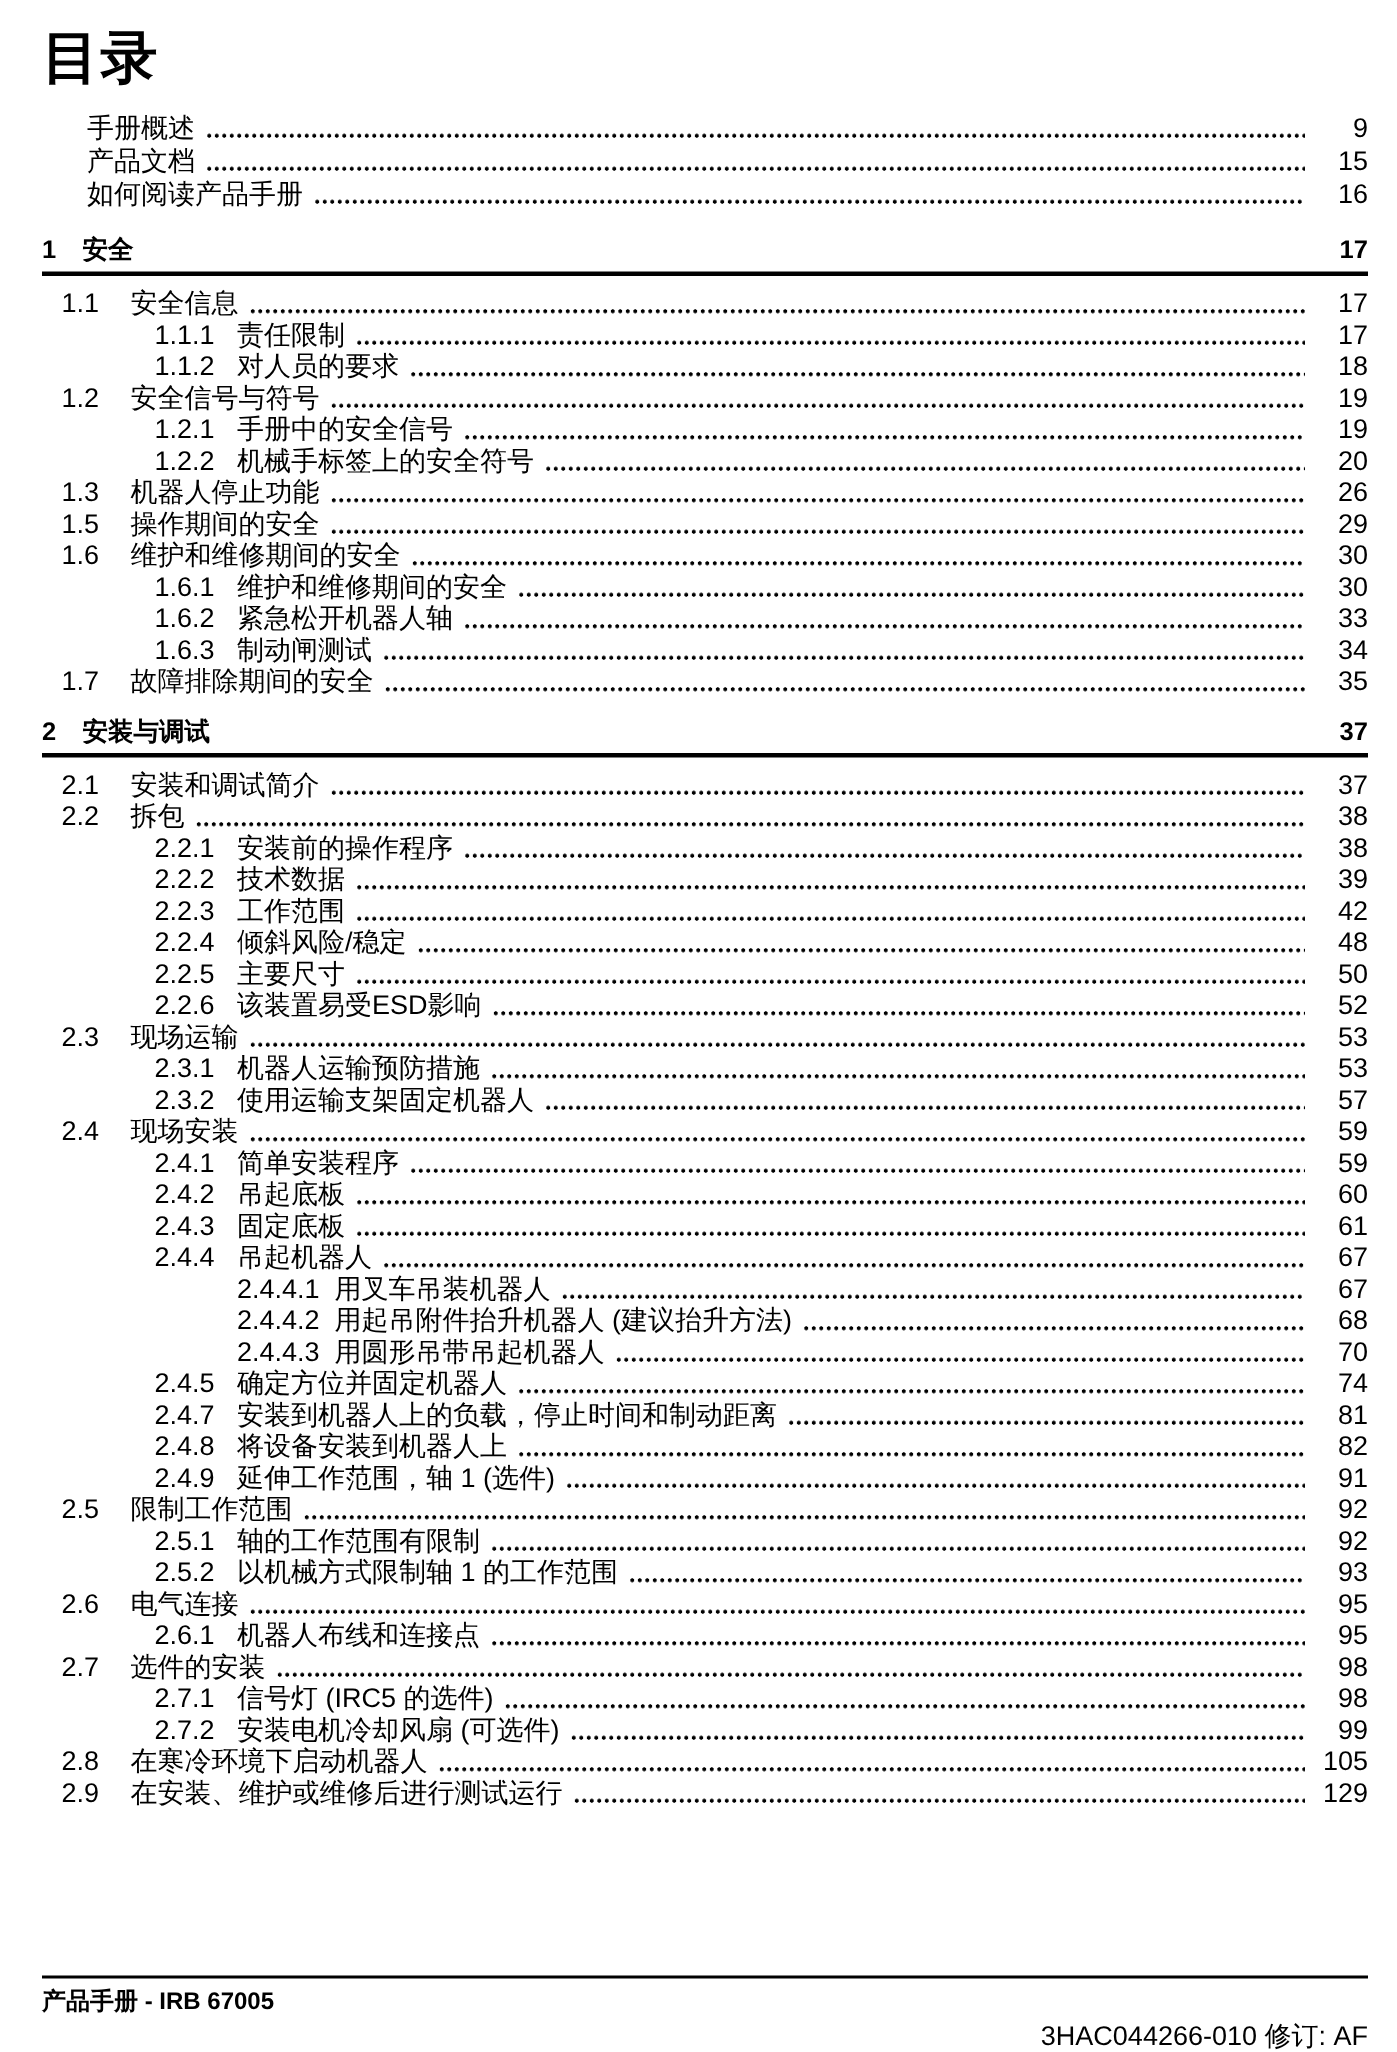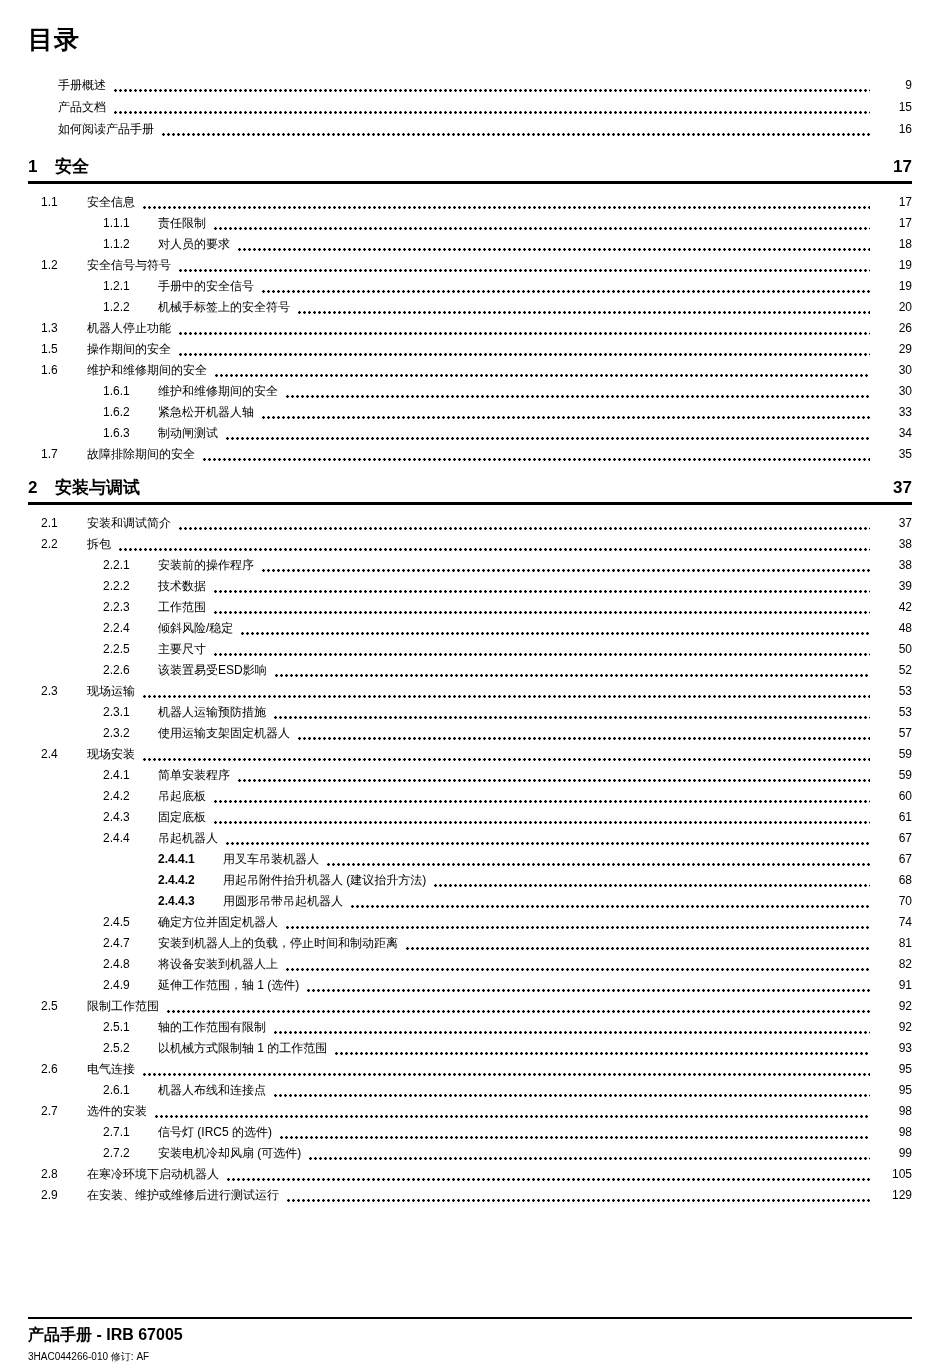--- a/index.html
+++ b/index.html
@@ -3,55 +3,55 @@
 <meta charset="utf-8">
 <style>
   html,body{margin:0;padding:0;}
   body{
     width:931px;height:1368px;position:relative;overflow:hidden;
     background:#ffffff;color:#000;
     font-family:"Liberation Sans","DejaVu Sans",sans-serif;
   }
   .content{position:absolute;top:0;left:28px;right:19px;}
   h1.page-title{
-    margin:21px 0 0 0;font-size:25px;line-height:37px;font-weight:bold;
+    margin:21px 0 0 0;font-size:38px;line-height:37px;font-weight:bold;
     letter-spacing:1px;
   }
   #frontmatter{margin-top:16px;}
   .row{
     display:flex;align-items:stretch;
-    height:21px;line-height:21px;font-size:12px;white-space:nowrap;
+    height:21px;line-height:21px;font-size:18px;white-space:nowrap;
   }
   #frontmatter .row{height:22px;line-height:22px;}
   #frontmatter .label{margin-left:30px;}
   .row .num{flex:0 0 auto;}
   .lvl1 .num{margin-left:13px;width:46px;}
   .lvl2 .num{margin-left:75px;width:55px;}
-  .lvl3 .num{margin-left:130px;width:65px;font-weight:bold;}
+  .lvl3 .num{margin-left:130px;width:65px;}
   .dots{
     flex:1 1 auto;align-self:flex-end;height:3px;margin:0 10px 4px 7px;
     background-image:radial-gradient(circle,#000 1.15px,transparent 1.5px);
     background-size:5px 3px;background-repeat:repeat-x;background-position:0 0;
   }
   .pg{flex:0 0 auto;min-width:32px;text-align:right;}
   .chapter{margin-top:13px;}
   .chapter.first{margin-top:17px;}
   .chap-head{
     display:flex;align-items:baseline;font-size:17px;line-height:20px;
     font-weight:bold;padding-bottom:4px;border-bottom:3px solid #000;
   }
   .chap-head .chap-num{width:27px;}
   .chap-head .spacer{flex:1;}
   .chap-rows{margin-top:8px;}
   .footer{position:absolute;left:28px;right:19px;top:1317px;border-top:2px solid #000;}
   .footer-row1{
     display:flex;justify-content:flex-start;align-items:baseline;
     padding-top:7px;font-size:16px;font-weight:bold;line-height:18px;
   }
-  .footer-row2{margin-top:5px;font-size:10px;line-height:16px;font-weight:normal;}
+  .footer-row2{margin-top:5px;font-size:18px;line-height:16px;font-weight:normal;text-align:right;}
 </style>
 </head>
 <body>
 
 <div class="content">
   <h1 class="page-title">目录</h1>
   <div id="frontmatter">
       <div class="row fm">
         <span class="label">手册概述</span>
         <span class="dots"></span>

